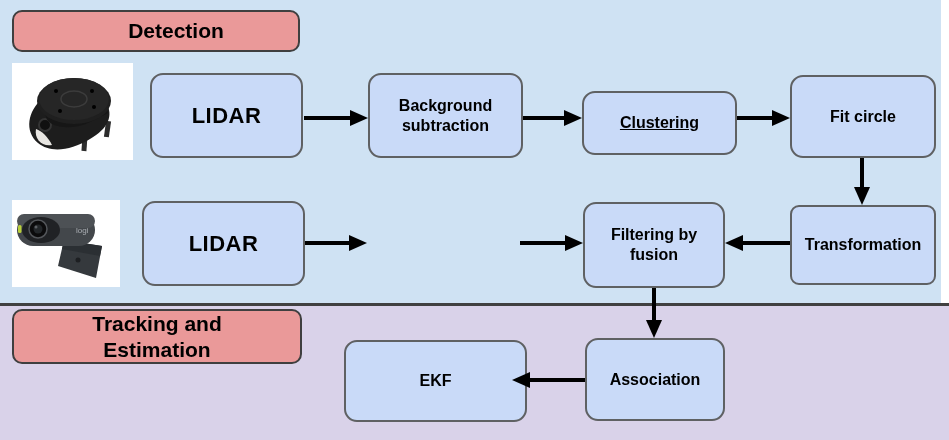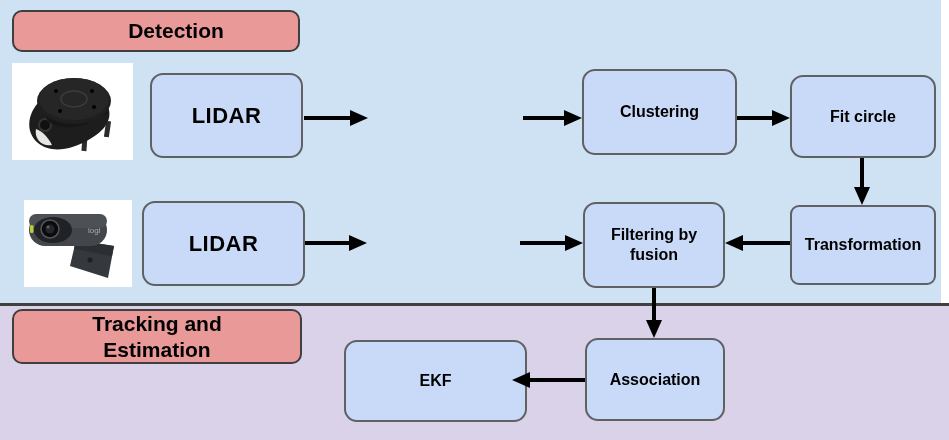--- a/index.html
+++ b/index.html
@@ -33,24 +33,24 @@
     position:absolute; background:#ffffff;
   }
   .photo svg { display:block; }
   .arrow-layer {
     position:absolute; left:0; top:0; width:949px; height:440px;
     pointer-events:none;
   }
   #pill-detection   { left:12px;  top:10px;  width:288px; height:42px;padding-left:40px; }
   #pill-tracking    { left:12px;  top:309px; width:290px; height:55px; padding:0 42px;text-align:center; }
   #photo-lidar      { left:12px;  top:63px;  width:121px; height:97px; }
-  #photo-camera     { left:24px;  top:200px; width:108px; height:67px; }
+  #photo-camera     { left:12px;  top:200px; width:108px; height:67px; }
   #node-lidar       { left:150px; top:73px;  width:153px; height:85px; }
   #node-bgsub       { left:368px; top:73px;  width:155px; height:85px; }
-  #node-clustering  { left:582px; top:69px;  width:155px; height:86px; }
+  #node-clustering  { left:582px; top:91px;  width:155px; height:64px;text-decoration:underline; }
   #node-fitcircle   { left:790px; top:75px;  width:146px; height:83px; }
   #node-camera      { left:142px; top:201px; width:163px; height:85px; }
   #node-yolo        { left:367px; top:202px; width:153px; height:82px; }
   #node-filtering   { left:583px; top:202px; width:142px; height:86px; }
   #node-transform   { left:790px; top:205px; width:146px; height:80px; padding:4px 4px;border-radius:9px; }
   #node-ekf         { left:344px; top:340px; width:183px; height:82px; }
   #node-association { left:585px; top:338px; width:140px; height:83px; }
 </style>
 </head>
 <body>
@@ -104,20 +104,21 @@
       <circle cx="26" cy="29" r="4.5" fill="#23272a"></circle>
       <circle cx="24" cy="27" r="1.5" fill="#5d6165"></circle>
 
       <rect x="6" y="25" width="3.5" height="8" rx="1.5" fill="#b9cf3a"></rect>
 
       <text x="64" y="33" font-family="Liberation Sans, sans-serif" font-size="8" fill="#a9adb2">logi</text>
     </svg>
   </div>
 
   <div class="node node-big" id="node-lidar">LIDAR</div>
+  <div class="node" id="node-bgsub">Background subtraction</div>
   <div class="node" id="node-clustering">Clustering</div>
   <div class="node" id="node-fitcircle">Fit circle</div>
   <div class="node node-big" id="node-camera">LIDAR</div>
   <div class="node" id="node-filtering">Filtering by fusion</div>
   <div class="node" id="node-transform">Transformation</div>
   <div class="node" id="node-ekf">EKF</div>
   <div class="node" id="node-association">Association</div>
 
   <svg class="arrow-layer" viewBox="0 0 949 440">
     <g stroke="#000000" stroke-width="4" fill="#000000">

